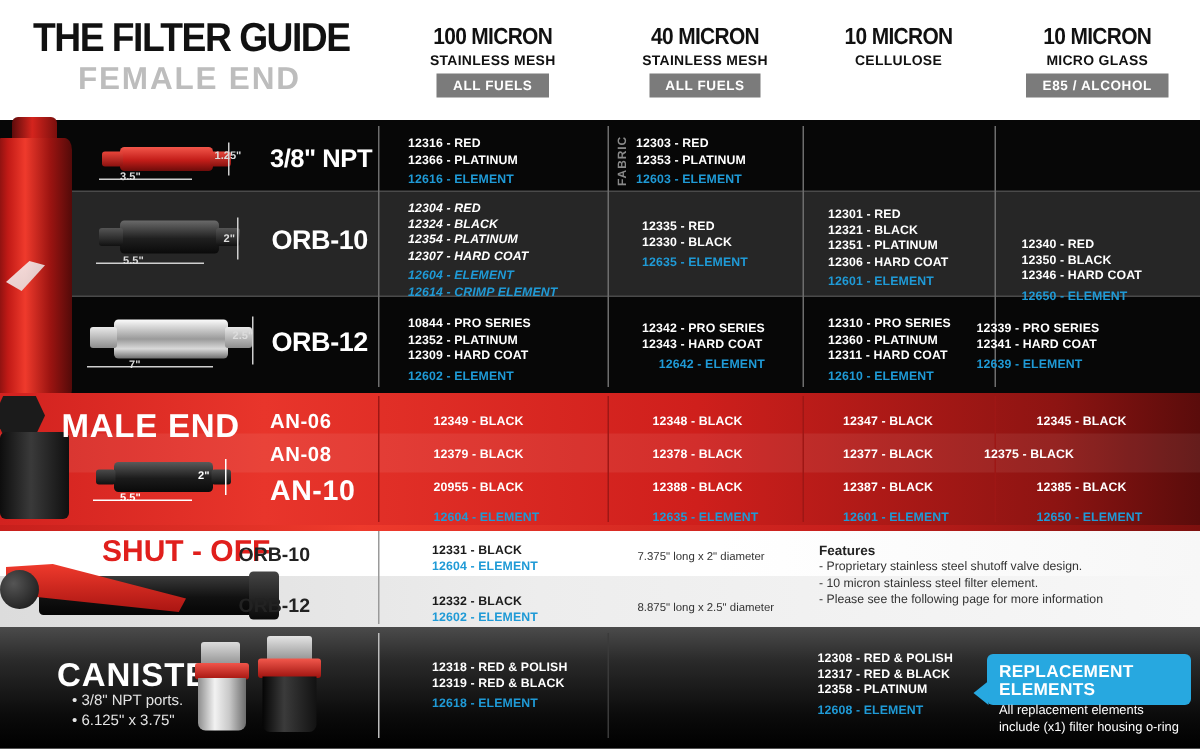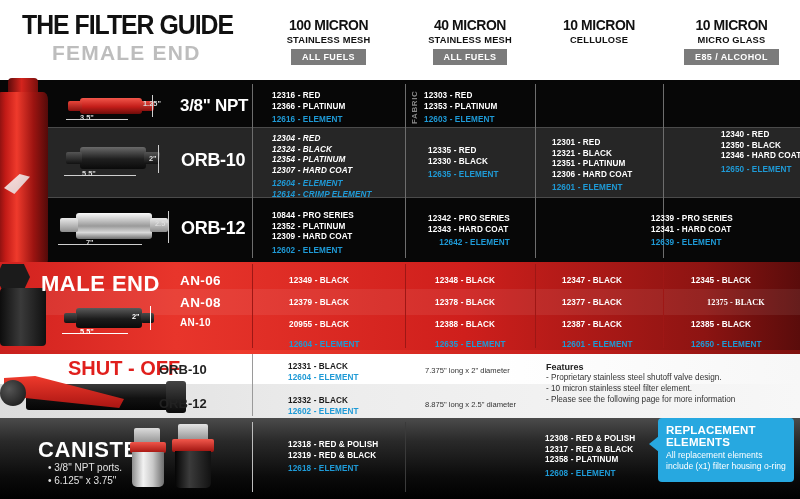--- a/index.html
+++ b/index.html
@@ -205,21 +205,21 @@
     <div class="pn w">12330 - BLACK</div>
     <div class="pn e" style="margin-top:3px;">12635 - ELEMENT</div>
   </div>
   <div class="cell" style="left:552px;top:138px;">
     <div class="pn w">12301 - RED</div>
     <div class="pn w">12321 - BLACK</div>
     <div class="pn w">12351 - PLATINUM</div>
     <div class="pn w">12306 - HARD COAT</div>
     <div class="pn e" style="margin-top:3px;">12601 - ELEMENT</div>
   </div>
-  <div class="cell" style="left:681px;top:130px;margin-left:40px;">
+  <div class="cell" style="left:681px;top:158px;">
     <div class="pn w">12340 - RED</div>
     <div class="pn w">12350 - BLACK</div>
     <div class="pn w">12346 - HARD COAT</div>
     <div class="pn e" style="margin-top:3px;">12650 - ELEMENT</div>
   </div>
 
   <div class="mini" style="left:58px;top:211px;width:116px;height:32px;">
     <div class="mbody" style="left:18px;top:2px;width:76px;height:26px;background:linear-gradient(180deg,#fbfbfb,#9a9a9a 50%,#d9d9d9 75%,#6f6f6f);"></div>
     <div class="mend" style="left:2px;top:7px;width:18px;height:14px;background:linear-gradient(180deg,#e9e9e9,#8d8d8d);"></div>
     <div class="mend" style="left:92px;top:7px;width:18px;height:14px;background:linear-gradient(180deg,#e9e9e9,#8d8d8d);"></div>
@@ -233,20 +233,26 @@
   <div class="cell" style="left:272px;top:211px;">
     <div class="pn w">10844 - PRO SERIES</div>
     <div class="pn w">12352 - PLATINUM</div>
     <div class="pn w">12309 - HARD COAT</div>
     <div class="pn e" style="margin-top:3px;">12602 - ELEMENT</div>
   </div>
   <div class="cell" style="left:428px;top:214px;">
     <div class="pn w">12342 - PRO SERIES</div>
     <div class="pn w">12343 - HARD COAT</div>
     <div class="pn e" style="margin-top:3px;text-align:right;">12642 - ELEMENT</div>
+  </div>
+  <div class="cell" style="left:552px;top:211px;">
+    <div class="pn w">12310 - PRO SERIES</div>
+    <div class="pn w">12360 - PLATINUM</div>
+    <div class="pn w">12311 - HARD COAT</div>
+    <div class="pn e" style="margin-top:3px;">12610 - ELEMENT</div>
   </div>
   <div class="cell" style="left:651px;top:214px;">
     <div class="pn w">12339 - PRO SERIES</div>
     <div class="pn w">12341 - HARD COAT</div>
     <div class="pn e" style="margin-top:3px;">12639 - ELEMENT</div>
   </div>
 
   <div id="male">
     <div class="mrow" style="top:4px;"></div>
     <div class="mrow alt" style="top:27px;"></div>
@@ -269,39 +275,39 @@
   </div>
   <div class="dimline" style="left:62px;top:333px;width:66px;height:1px;background:#fff;"></div>
   <div class="dimlabel" style="left:80px;top:327px;color:#fff;">5.5"</div>
   <div class="dimline" style="left:150px;top:306px;width:1px;height:24px;background:#fff;"></div>
   <div class="dimlabel" style="left:132px;top:312px;color:#fff;">2"</div>
 
   <div style="position:absolute;left:41px;top:271px;font-size:22px;font-weight:bold;color:#fff;letter-spacing:.5px;">MALE END</div>
 
   <div style="position:absolute;left:180px;top:273px;font-size:13.5px;font-weight:bold;color:#fff;letter-spacing:.4px;">AN-06</div>
   <div style="position:absolute;left:180px;top:295px;font-size:13.5px;font-weight:bold;color:#fff;letter-spacing:.4px;">AN-08</div>
-  <div style="position:absolute;left:180px;top:317px;font-size:10px;font-weight:bold;color:#fff;letter-spacing:.4px;">AN-10</div>
+  <div style="position:absolute;left:180px;top:317px;font-size:19px;font-weight:bold;color:#fff;letter-spacing:.4px;">AN-10</div>
 
   <div class="pn w" style="position:absolute;left:289px;top:276px;">12349 - BLACK</div>
   <div class="pn w" style="position:absolute;left:289px;top:298px;">12379 - BLACK</div>
   <div class="pn w" style="position:absolute;left:289px;top:320px;">20955 - BLACK</div>
   <div class="pn e" style="position:absolute;left:289px;top:340px;">12604 - ELEMENT</div>
 
   <div class="pn w" style="position:absolute;left:435px;top:276px;">12348 - BLACK</div>
   <div class="pn w" style="position:absolute;left:435px;top:298px;">12378 - BLACK</div>
   <div class="pn w" style="position:absolute;left:435px;top:320px;">12388 - BLACK</div>
   <div class="pn e" style="position:absolute;left:435px;top:340px;">12635 - ELEMENT</div>
 
   <div class="pn w" style="position:absolute;left:562px;top:276px;">12347 - BLACK</div>
   <div class="pn w" style="position:absolute;left:562px;top:298px;">12377 - BLACK</div>
   <div class="pn w" style="position:absolute;left:562px;top:320px;">12387 - BLACK</div>
   <div class="pn e" style="position:absolute;left:562px;top:340px;">12601 - ELEMENT</div>
 
   <div class="pn w" style="position:absolute;left:691px;top:276px;">12345 - BLACK</div>
-  <div class="pn w" style="position:absolute;left:707px;top:298px;font-family:Liberation Serif, serif;">12375 - BLACK</div>
+  <div class="pn w" style="position:absolute;left:656px;top:298px;">12375 - BLACK</div>
   <div class="pn w" style="position:absolute;left:691px;top:320px;">12385 - BLACK</div>
   <div class="pn e" style="position:absolute;left:691px;top:340px;">12650 - ELEMENT</div>
 
   <div id="shut">
     <div class="srowA"></div>
     <div class="srowB"></div>
     <div class="vline" style="left:252px;top:2px;height:64px;background:#9a9a9a;"></div>
   </div>
   <div class="redrule" style="top:350px;"></div>
 
@@ -364,20 +370,20 @@
     <div class="pn e" style="margin-top:3px;">12618 - ELEMENT</div>
   </div>
 
   <div class="cell" style="left:545px;top:434px;">
     <div class="pn w">12308 - RED &amp; POLISH</div>
     <div class="pn w">12317 - RED &amp; BLACK</div>
     <div class="pn w">12358 - PLATINUM</div>
     <div class="pn e" style="margin-top:3px;">12608 - ELEMENT</div>
   </div>
 
-  <div class="bubble" style="left:658px;top:418px;width:136px;height:64px;padding:6px 8px 0 8px;">
+  <div class="bubble" style="left:658px;top:436px;width:136px;height:34px;padding:6px 8px 0 8px;">
     <div class="tail"></div>
     <div class="bt">REPLACEMENT ELEMENTS</div>
     <div class="bb" style="white-space:pre-line;">All replacement elements
 include (x1) filter housing o-ring</div>
   </div>
 
 </div>
 
 </body></html>

